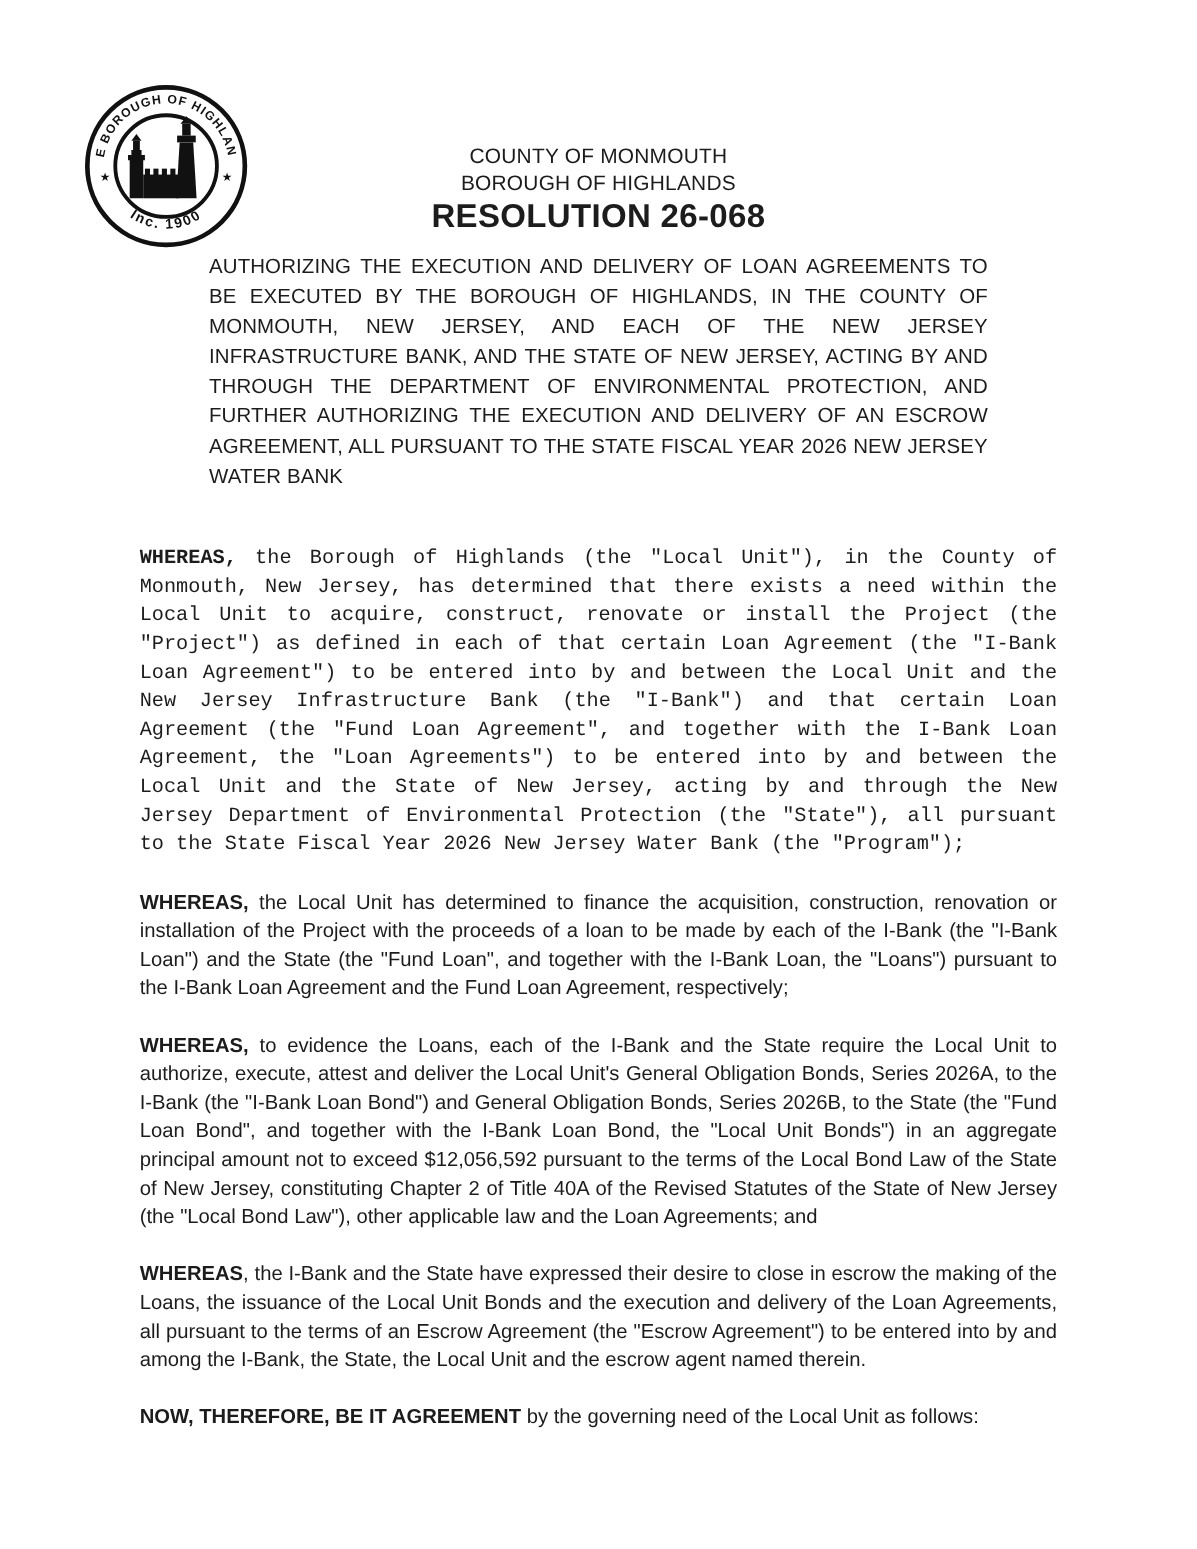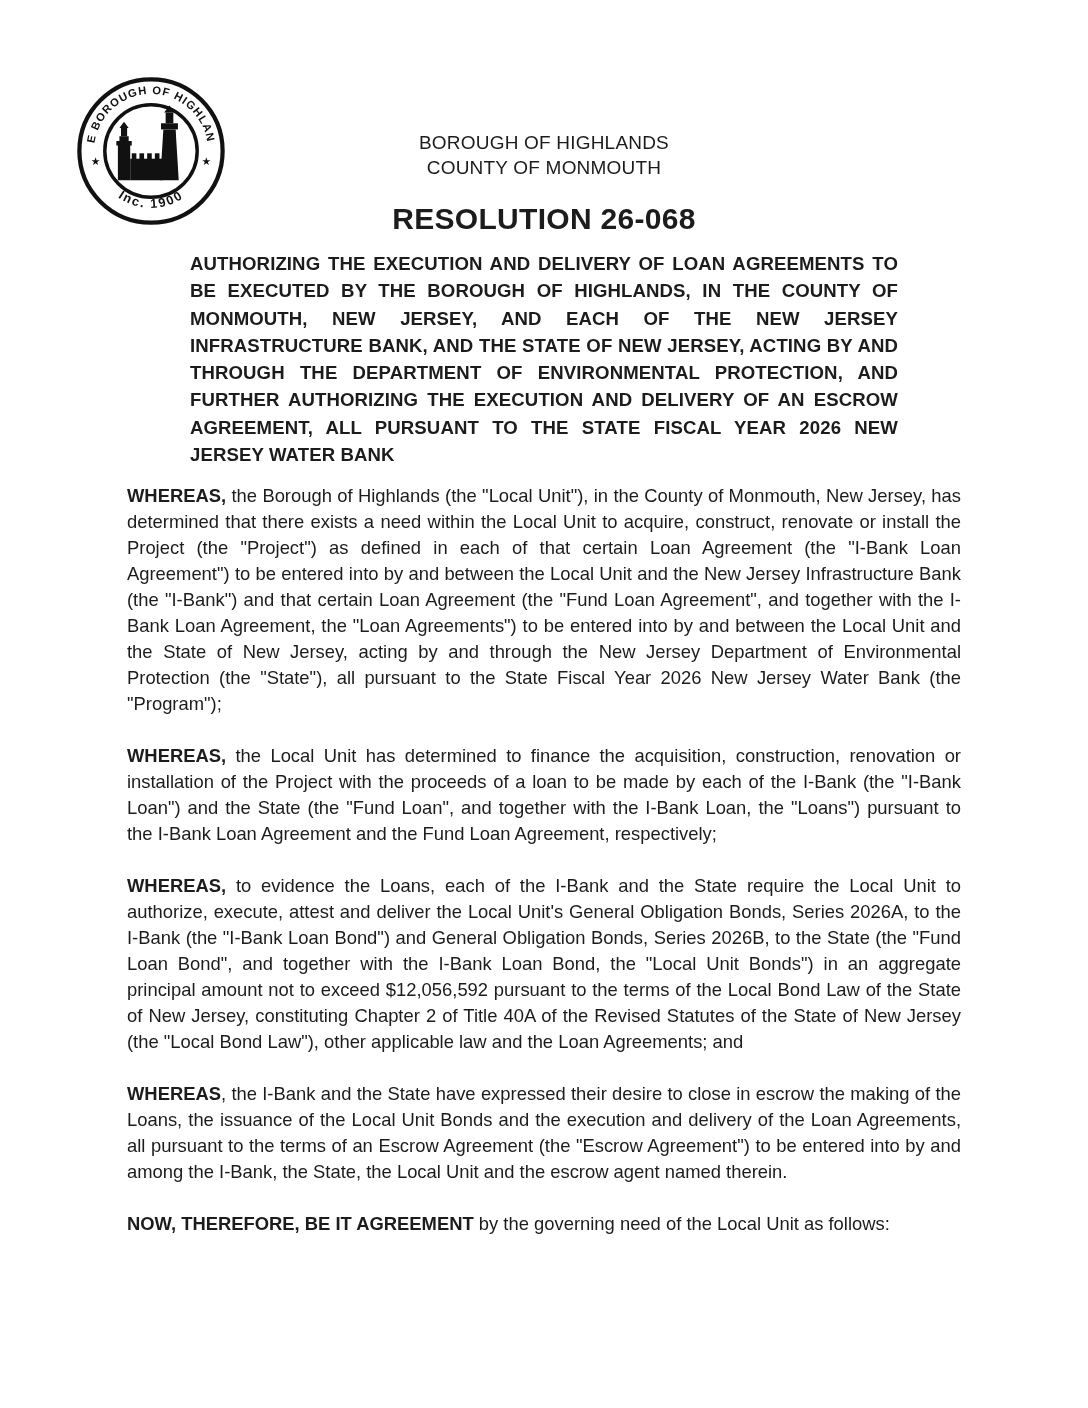--- a/index.html
+++ b/index.html
@@ -24,47 +24,47 @@
     height: 154px;
   }
   .header-block {
     padding-top: 130px;
     text-align: center;
     font-size: 19px;
     line-height: 25px;
     letter-spacing: 0.2px;
   }
   .doc-title {
-    margin-top: 22px;
     text-align: center;
     font-size: 30px;
     font-weight: bold;
     letter-spacing: 0.3px;
   }
   .doc-subtitle {
     width: 708px;
     margin: 14px auto 0 auto;
     font-size: 18.6px;
-    font-weight: bold;
+    font-weight: normal;
     line-height: 27.3px;
     text-align: justify;
     letter-spacing: 0.1px;
   }
   .content {
     width: 834px;
     margin: 0 auto;
     font-size: 18.4px;
     line-height: 26px;
     text-align: justify;
   }
   .content p {
     margin: 26px 0 0 0;
   }
   .content p.first {
-    margin-top: 15px;
+    margin-top: 49px;
+    font-family: Liberation Mono, monospace;
   }
   .lead {
     font-weight: bold;
   }
 </style>
 </head>
 <body>
 
 <div class="page">
 
@@ -101,22 +101,22 @@
       <rect x="105" y="103" width="6" height="8"></rect>
 
       <path d="M112,138 L116,72 L132,72 L136,138 Z"></path>
       <rect x="113" y="64" width="22" height="8"></rect>
       <rect x="119" y="50" width="10" height="14"></rect>
       <path d="M117,50 L131,50 L124,41 Z"></path>
     </g>
   </svg>
 
   <div class="header-block">
+    <div>COUNTY OF MONMOUTH</div>
     <div>BOROUGH OF HIGHLANDS</div>
-    <div>COUNTY OF MONMOUTH</div>
   </div>
 
   <div class="doc-title">RESOLUTION 26-068</div>
 
   <div class="doc-subtitle">AUTHORIZING THE EXECUTION AND DELIVERY OF LOAN AGREEMENTS TO BE EXECUTED BY THE BOROUGH OF HIGHLANDS, IN THE COUNTY OF MONMOUTH, NEW JERSEY, AND EACH OF THE NEW JERSEY INFRASTRUCTURE BANK, AND THE STATE OF NEW JERSEY, ACTING BY AND THROUGH THE DEPARTMENT OF ENVIRONMENTAL PROTECTION, AND FURTHER AUTHORIZING THE EXECUTION AND DELIVERY OF AN ESCROW AGREEMENT, ALL PURSUANT TO THE STATE FISCAL YEAR 2026 NEW JERSEY WATER BANK</div>
 
   <div class="content">
     <p class="first"><span class="lead">WHEREAS,</span><span> the Borough of Highlands (the "Local Unit"), in the County of Monmouth, New Jersey, has determined that there exists a need within the Local Unit to acquire, construct, renovate or install the Project (the "Project") as defined in each of that certain Loan Agreement (the "I-Bank Loan Agreement") to be entered into by and between the Local Unit and the New Jersey Infrastructure Bank (the "I-Bank") and that certain Loan Agreement (the "Fund Loan Agreement", and together with the I-Bank Loan Agreement, the "Loan Agreements") to be entered into by and between the Local Unit and the State of New Jersey, acting by and through the New Jersey Department of Environmental Protection (the "State"), all pursuant to the State Fiscal Year 2026 New Jersey Water Bank (the "Program");</span></p>
 
     <p><span class="lead">WHEREAS,</span><span> the Local Unit has determined to finance the acquisition, construction, renovation or installation of the Project with the proceeds of a loan to be made by each of the I-Bank (the "I-Bank Loan") and the State (the "Fund Loan", and together with the I-Bank Loan, the "Loans") pursuant to the I-Bank Loan Agreement and the Fund Loan Agreement, respectively;</span></p>

